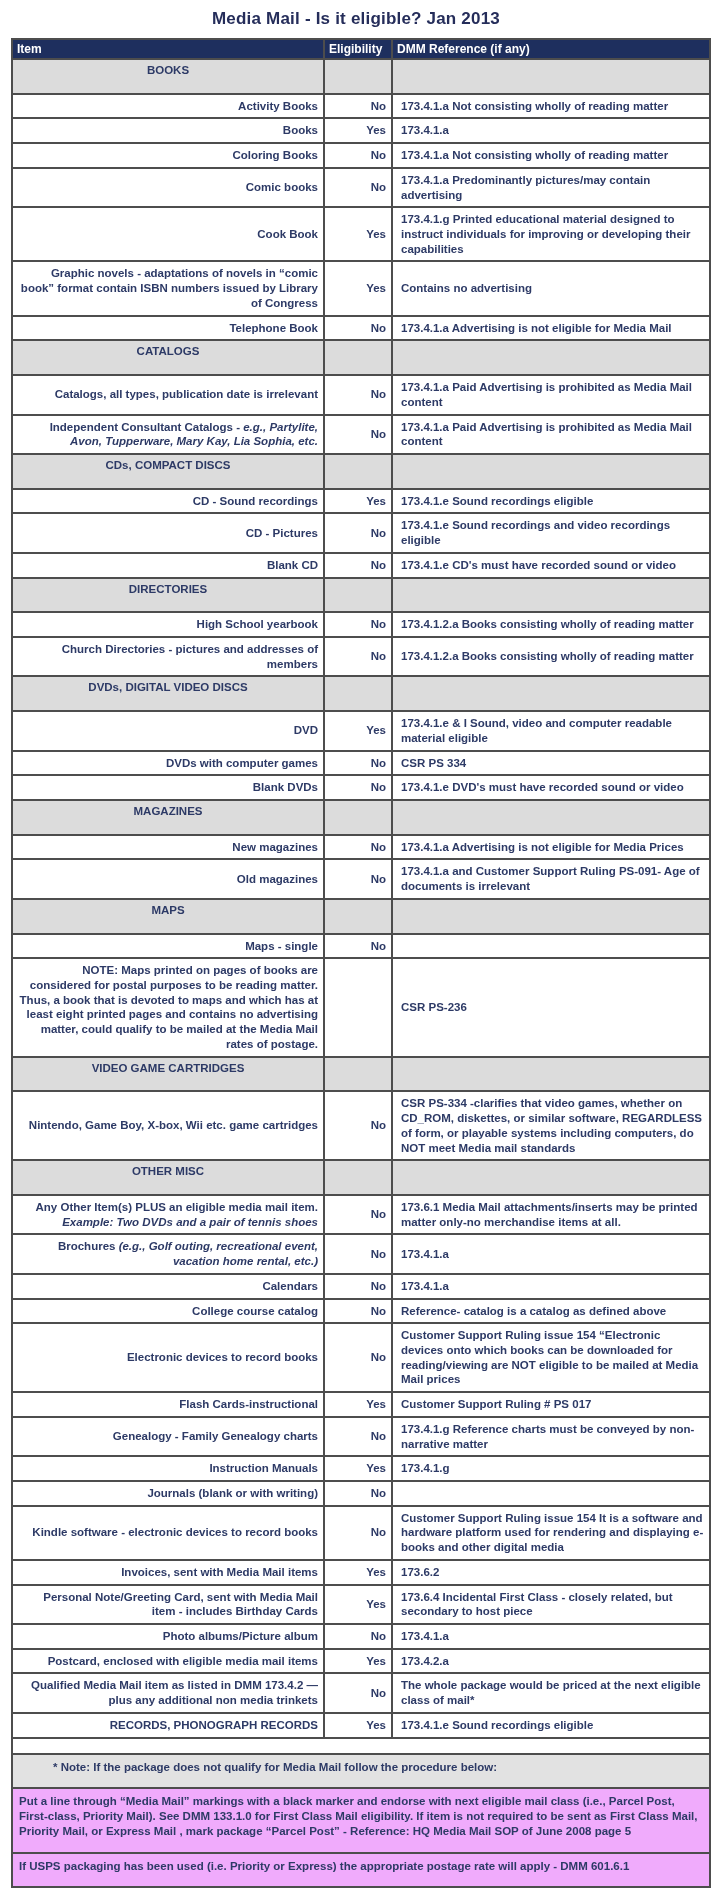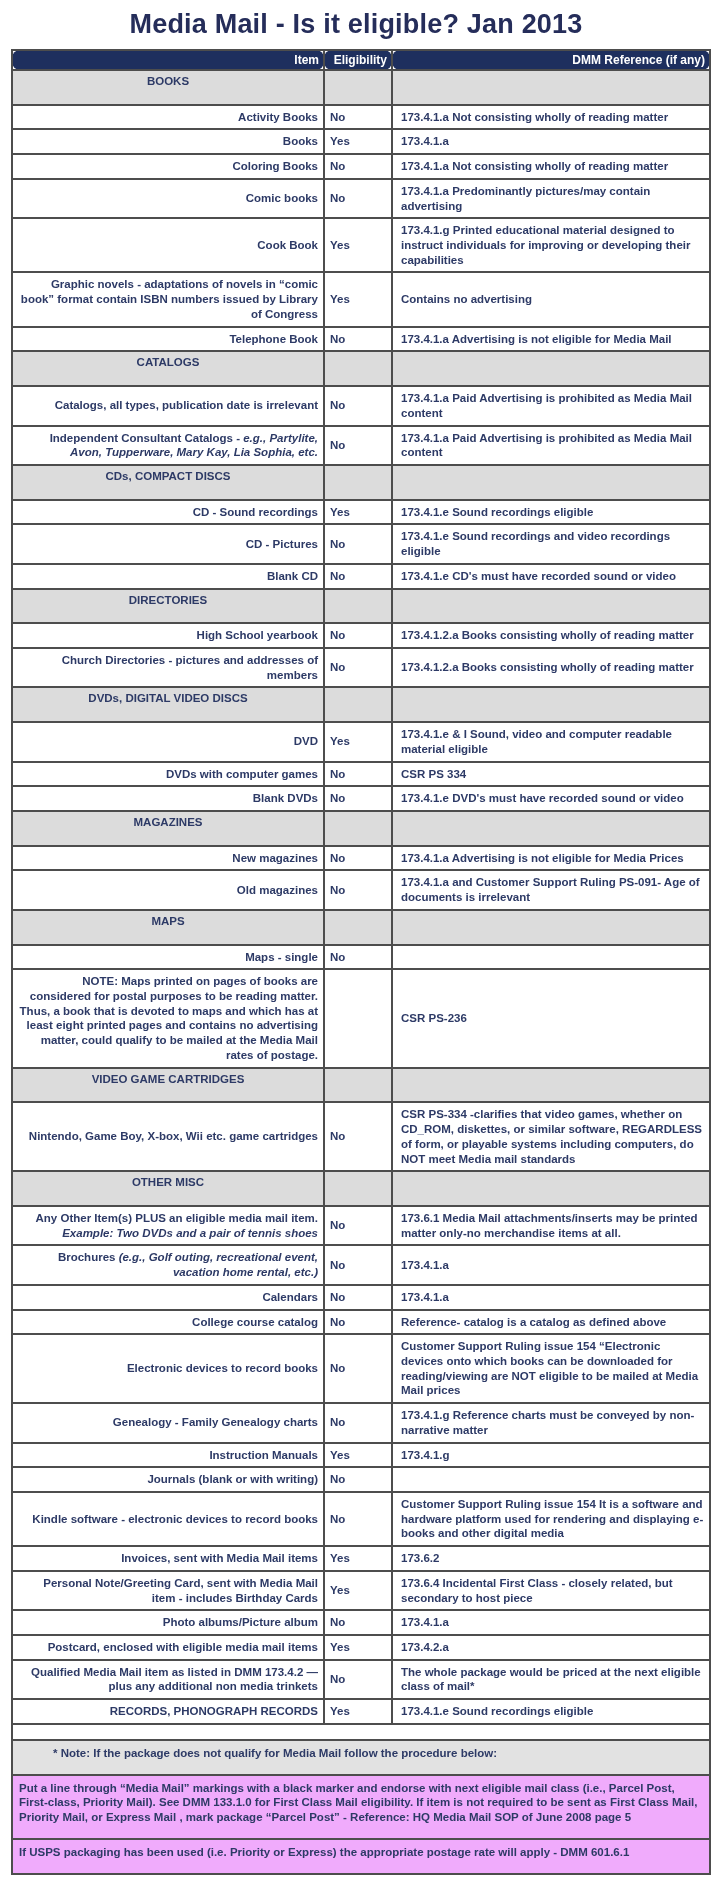--- a/index.html
+++ b/index.html
@@ -9,21 +9,21 @@
     --section-bg:#dcdcdc;
     --note-bg:#e2e2e2;
     --body-text:#2d3a66;
     --border:#4d4d4d;
   }
   html,body{margin:0;padding:0;background:#ffffff;}
   body{width:720px;font-family:"Liberation Sans",sans-serif;}
   .page{width:720px;}
   .title{
     text-align:center;
-    font-size:27px;
+    font-size:17px;
     font-weight:bold;
     color:var(--title-text);
     margin:9px 8px 9px 0;
     letter-spacing:0.2px;
   }
   table.grid{
     border-collapse:collapse;
     table-layout:fixed;
     width:698px;
     margin-left:11px;
@@ -36,30 +36,29 @@
     color:var(--body-text);
     font-weight:bold;
     vertical-align:middle;
     word-wrap:break-word;
   }
   th{
     background:var(--header-bg);
     color:var(--header-text);
     font-size:12px;
     padding:2px 4px;
-    text-align:right;
-    border-radius:8px;
+    text-align:left;
   }
   td{
     font-size:11.5px;
     line-height:1.28;
     padding:4px 5px;
   }
   td.item{text-align:right;}
-  td.elig{text-align:left;}
+  td.elig{text-align:right;}
   td.ref{text-align:left;padding-left:8px;}
   tr.section td{background:var(--section-bg);vertical-align:top;}
   tr.section td.sec-label{
     text-align:center;
     padding:3px 5px 15px 5px;
   }
   td.spacer{height:14px;padding:0;}
   td.note{
     padding:5px 6px 13px 6px;
     text-align:left;
@@ -261,20 +260,25 @@
           <td class="item"><span>College course catalog</span></td>
           <td class="elig">No</td>
           <td class="ref">Reference- catalog is a catalog as defined above</td>
         </tr>
         <tr>
           <td class="item"><span>Electronic devices to record books</span></td>
           <td class="elig">No</td>
           <td class="ref">Customer Support Ruling issue 154 “Electronic devices onto which books can be downloaded for reading/viewing are NOT eligible to be mailed at Media Mail prices</td>
         </tr>
         <tr>
+          <td class="item"><span>Flash Cards-instructional</span></td>
+          <td class="elig">Yes</td>
+          <td class="ref">Customer Support Ruling # PS 017</td>
+        </tr>
+        <tr>
           <td class="item"><span>Genealogy  - Family Genealogy charts</span></td>
           <td class="elig">No</td>
           <td class="ref">173.4.1.g Reference charts must be conveyed by non-narrative matter</td>
         </tr>
         <tr>
           <td class="item"><span>Instruction Manuals</span></td>
           <td class="elig">Yes</td>
           <td class="ref">173.4.1.g</td>
         </tr>
         <tr>

